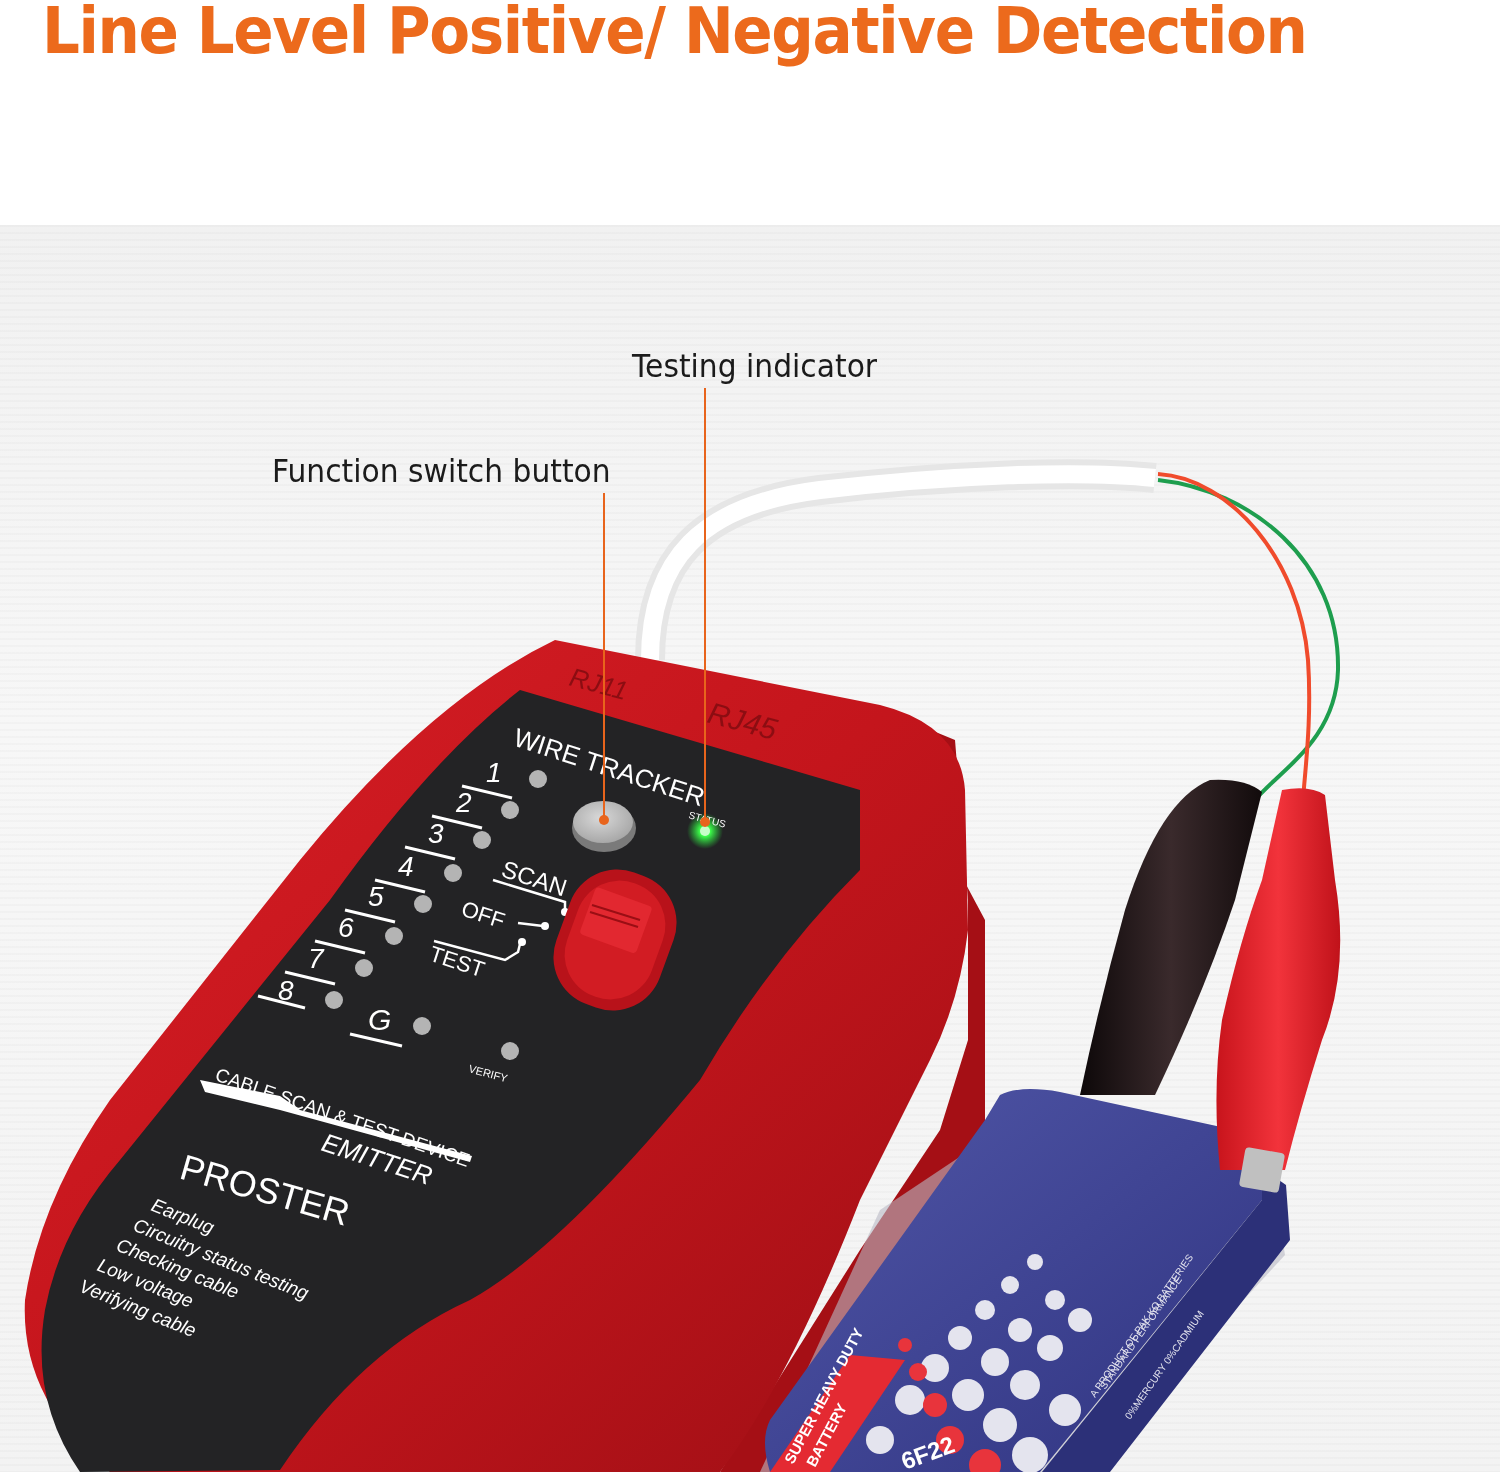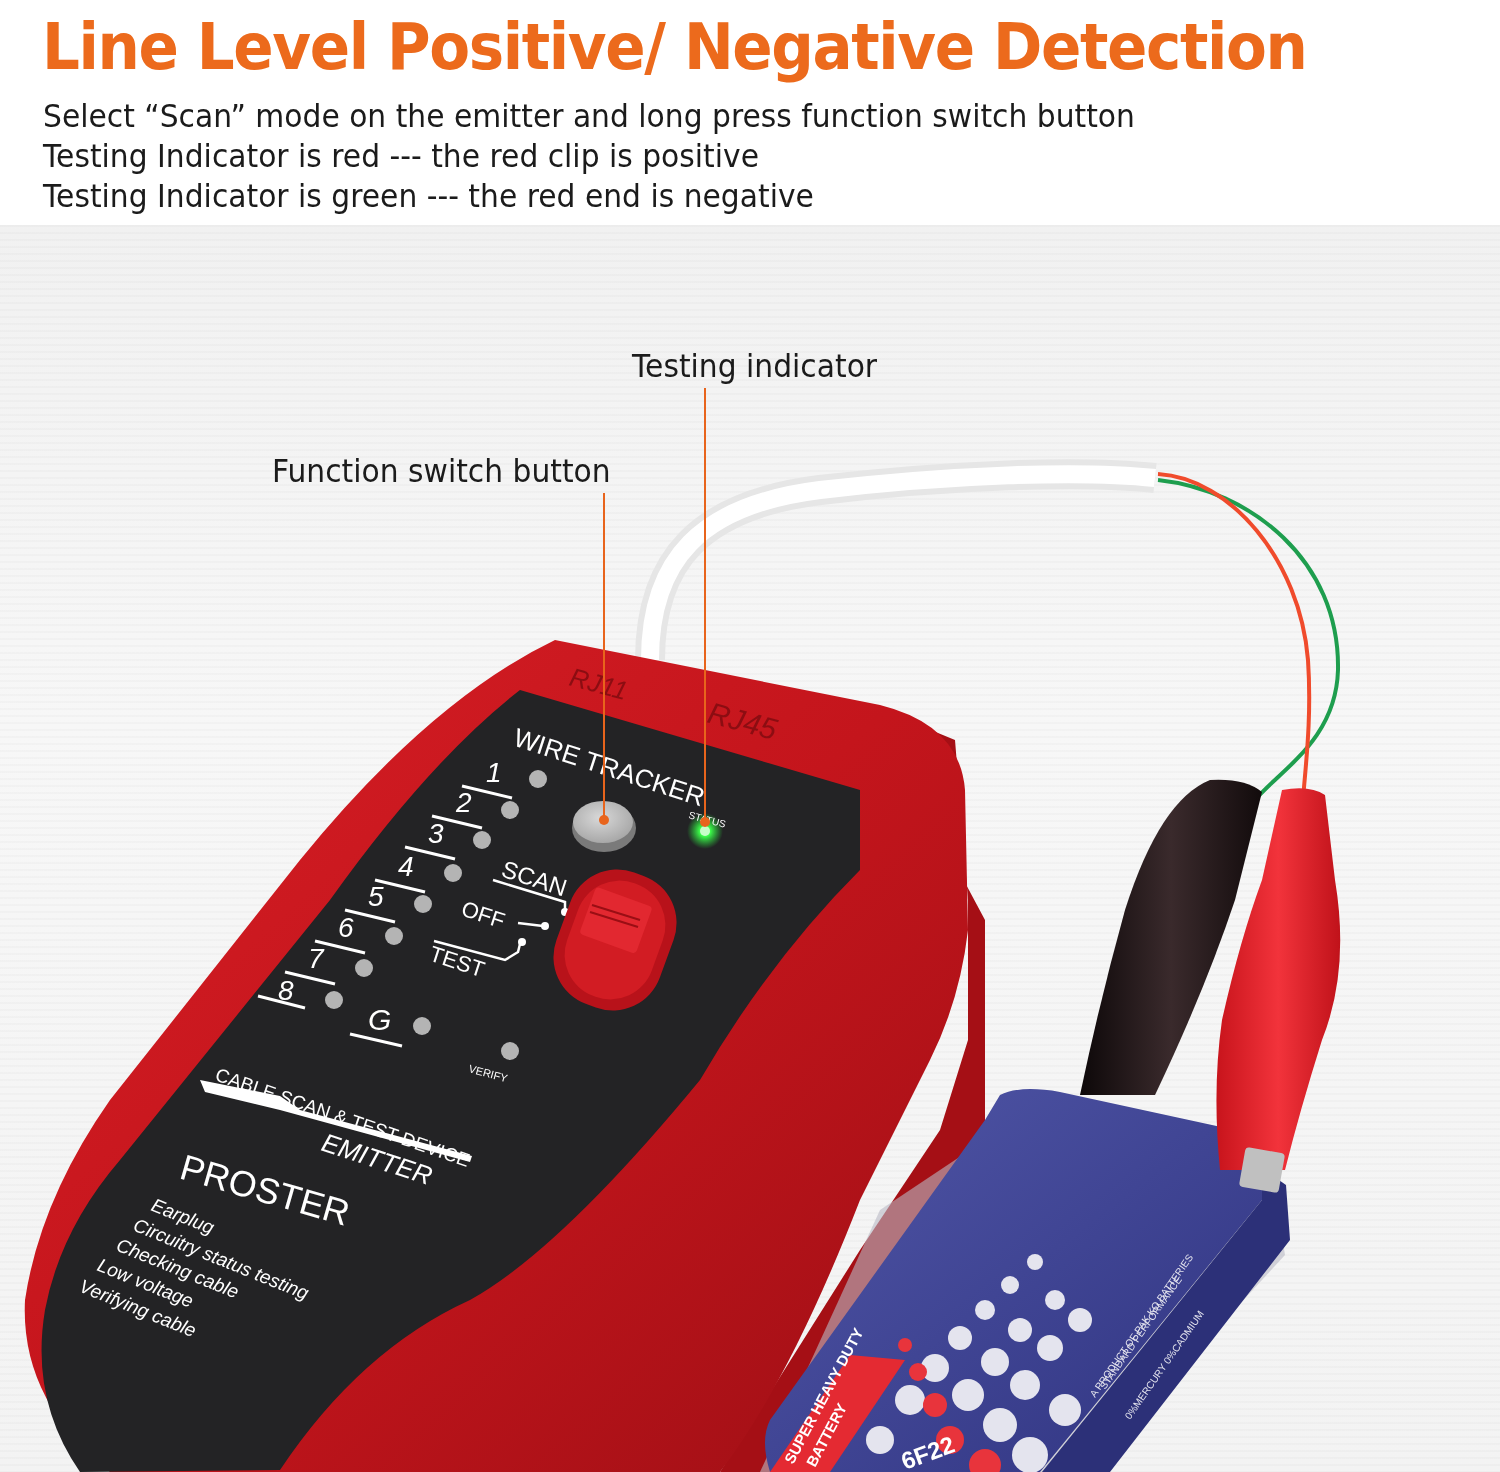--- a/index.html
+++ b/index.html
@@ -1,21 +1,21 @@
 <!DOCTYPE html>
 <html><head>
 <meta charset="utf-8">
 <style>
   html, body { margin: 0; padding: 0; }
   body {
     width: 1500px; height: 1472px; overflow: hidden; position: relative;
     background: #ffffff;
     font-family: "Liberation Sans", "DejaVu Sans", sans-serif;
   }
-  .header { position: absolute; left: 0; top: 16px; width: 1500px; height: 225px; background: #ffffff; }
+  .header { position: absolute; left: 0; top: 0; width: 1500px; height: 225px; background: #ffffff; }
   .title {
     position: absolute; left: 42px; top: -6px; margin: 0;
     font-family: "DejaVu Sans", sans-serif; font-weight: bold;
     font-size: 64px; letter-spacing: -1.5px; color: #ec6a1c; white-space: nowrap;
     transform: scaleX(0.93); transform-origin: left top;
   }
   .desc { position: absolute; left: 43px; top: 80px; }
   .desc-line {
     font-family: "DejaVu Sans", sans-serif; font-size: 32px; color: #1b1b1b;
     line-height: 40px; white-space: nowrap; transform: scaleX(0.93); transform-origin: left top;
@@ -33,25 +33,20 @@
   }
   .callout-function { left: 272px; top: 227px; }
   .callout-testing { left: 632px; top: 122px; }
   .overlay-text { font-family: "Liberation Sans", sans-serif; }
 </style>
 </head>
 <body>
 
 <div class="header">
   <h1 class="title">Line Level Positive/ Negative Detection</h1>
-  <div class="desc">
-    <div class="desc-line">Select “Scan” mode on the emitter and long press function switch button</div>
-    <div class="desc-line">Testing Indicator is red --- the red clip is positive</div>
-    <div class="desc-line">Testing Indicator is green --- the red end is negative</div>
-  </div>
 </div>
 
 <div class="scene">
   <svg width="1500" height="1247" viewBox="0 225 1500 1247">
     <defs>
       <linearGradient id="bodyGrad" x1="0" y1="0" x2="1" y2="1">
         <stop offset="0" stop-color="#d81f26"></stop>
         <stop offset="0.5" stop-color="#c4151c"></stop>
         <stop offset="1" stop-color="#9e0f15"></stop>
       </linearGradient>

